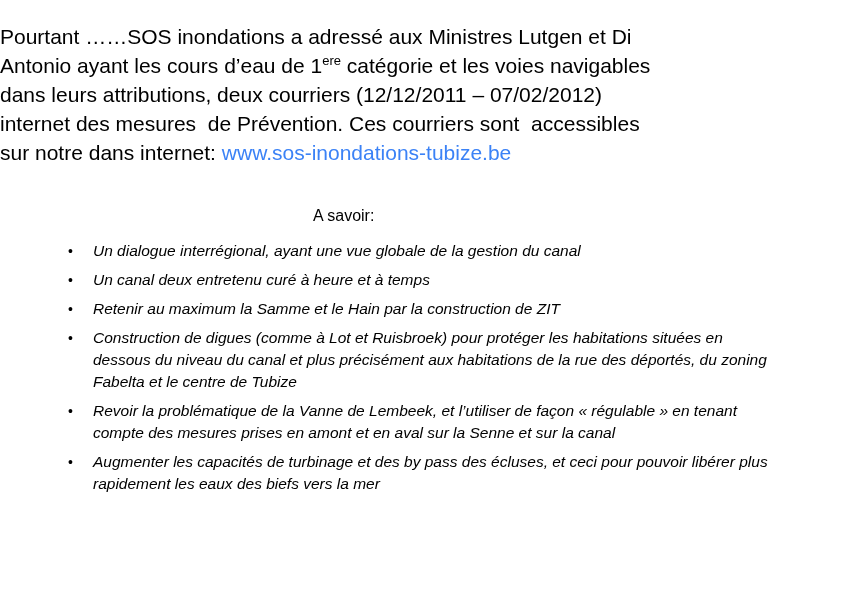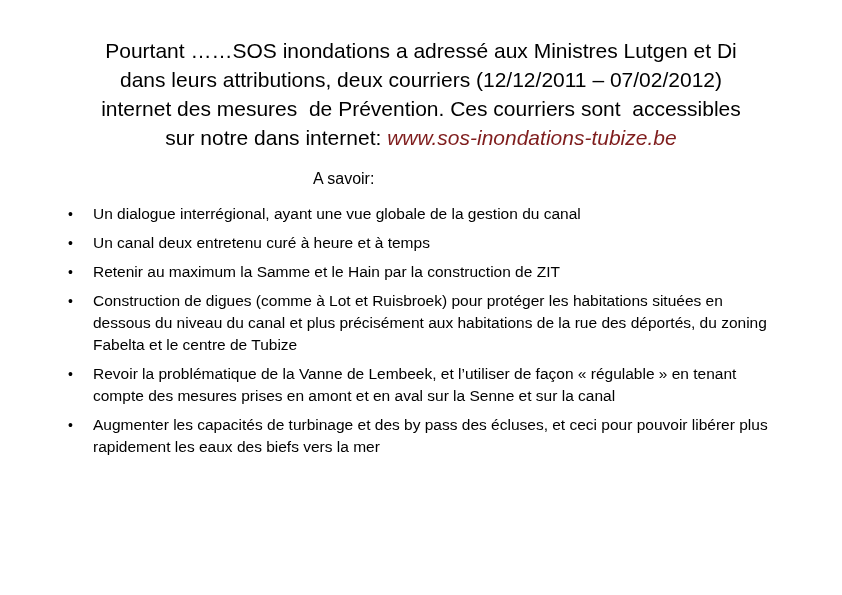--- a/index.html
+++ b/index.html
@@ -10,43 +10,41 @@
   .slide {
     position: relative;
     width: 842px;
     height: 595px;
     background: #ffffff;
     overflow: hidden;
     font-family: "Liberation Sans", sans-serif;
     color: #000000;
   }
   .title-block {
-    margin-top: 36px;
-    text-align: center;
+    margin-top: 22px;
     font-size: 21px;
     line-height: 29px;
     color: #000000;
   }
   .title-line {
     display: block;
     white-space: pre;
   }
   .title-sup {
     vertical-align: super;
     font-size: 13px;
     line-height: 0;
   }
   .link {
-    color: #7f1d1d;
+    color: #3b82f6;
     text-decoration: none;
     cursor: pointer;
-    font-style: italic;
   }
   .subheading {
-    margin-top: 18px;
+    margin-top: 40px;
     margin-left: 313px;
     font-size: 16px;
     line-height: 18px;
   }
   .bullet-list {
     list-style: none;
     margin: 15px 0 0 0;
     padding: 0 60px 0 68px;
   }
   .bullet-list li {
@@ -57,29 +55,31 @@
     line-height: 22px;
   }
   .bullet-marker {
     flex: 0 0 25px;
     font-size: 14px;
     line-height: 22px;
   }
   .bullet-text {
     flex: 1 1 auto;
     max-width: 706px;
+    font-style: italic;
   }
 </style>
 </head>
 <body>
 
 <div class="slide">
 
   <div class="title-block">
     <span class="title-line">Pourtant ……SOS inondations a adressé aux Ministres Lutgen et Di</span>
+    <span class="title-line"><span>Antonio ayant les cours d’eau de 1</span><span class="title-sup">ere</span><span> catégorie et les voies navigables</span></span>
     <span class="title-line">dans leurs attributions, deux courriers (12/12/2011 – 07/02/2012)</span>
     <span class="title-line">internet des mesures  de Prévention. Ces courriers sont  accessibles</span>
     <span class="title-line"><span>sur notre dans internet: </span><span class="link">www.sos-inondations-tubize.be</span></span>
   </div>
 
   <div class="subheading">A savoir:</div>
 
   <ul class="bullet-list">
     <li>
       <span class="bullet-marker">•</span>

